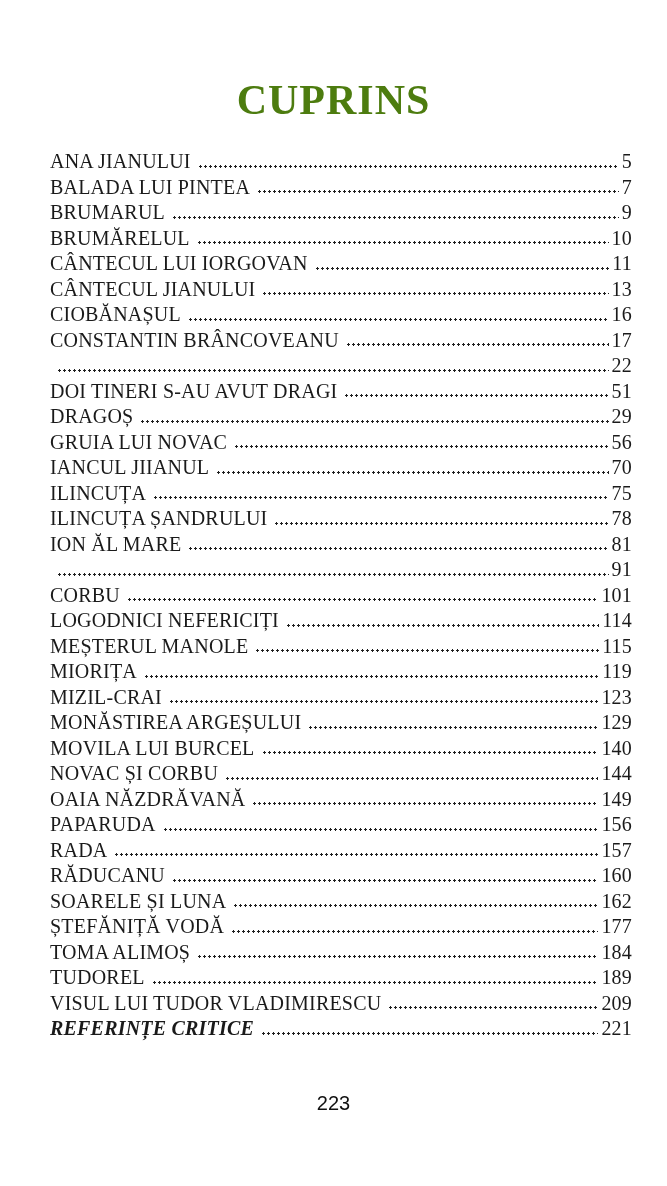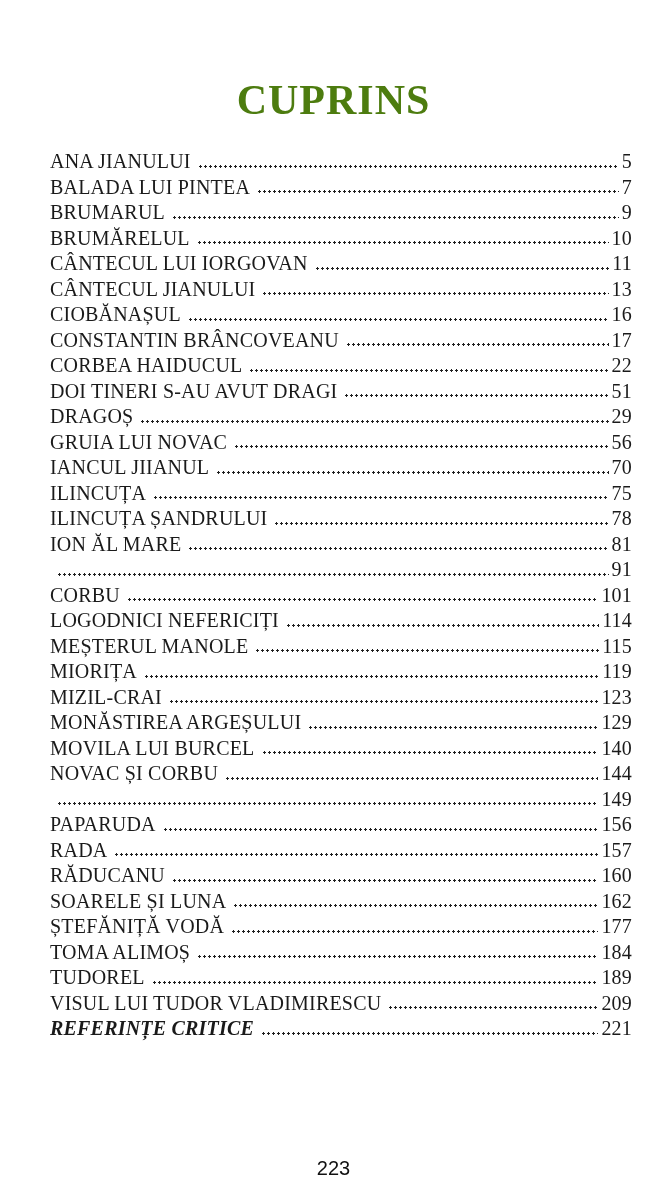--- a/index.html
+++ b/index.html
@@ -60,21 +60,21 @@
   .toc-page {
     white-space: nowrap;
     flex: 0 0 auto;
   }
   .toc-row.emphasis .toc-label {
     font-style: italic;
     font-weight: bold;
   }
   .folio {
     position: absolute;
-    top: 1157px;
+    top: 1092px;
     left: 0;
     width: 100%;
     text-align: center;
     font-family: "Liberation Sans", sans-serif;
     font-size: 20px;
     color: #111111;
   }
 </style>
 </head>
 <body>
@@ -126,21 +126,20 @@
     <span class="toc-page">16</span>
   </div>
 
   <div class="toc-row">
     <span class="toc-label">CONSTANTIN BRÂNCOVEANU</span>
     <span class="toc-leader"></span>
     <span class="toc-page">17</span>
   </div>
 
   <div class="toc-row">
-    <span class="toc-label">CORBEA HAIDUCUL</span>
     <span class="toc-leader"></span>
     <span class="toc-page">22</span>
   </div>
 
   <div class="toc-row">
     <span class="toc-label">DOI TINERI S-AU AVUT DRAGI</span>
     <span class="toc-leader"></span>
     <span class="toc-page">51</span>
   </div>
 
@@ -227,20 +226,21 @@
     <span class="toc-page">140</span>
   </div>
 
   <div class="toc-row">
     <span class="toc-label">NOVAC ȘI CORBU</span>
     <span class="toc-leader"></span>
     <span class="toc-page">144</span>
   </div>
 
   <div class="toc-row">
+    <span class="toc-label">OAIA NĂZDRĂVANĂ</span>
     <span class="toc-leader"></span>
     <span class="toc-page">149</span>
   </div>
 
   <div class="toc-row">
     <span class="toc-label">PAPARUDA</span>
     <span class="toc-leader"></span>
     <span class="toc-page">156</span>
   </div>
 

